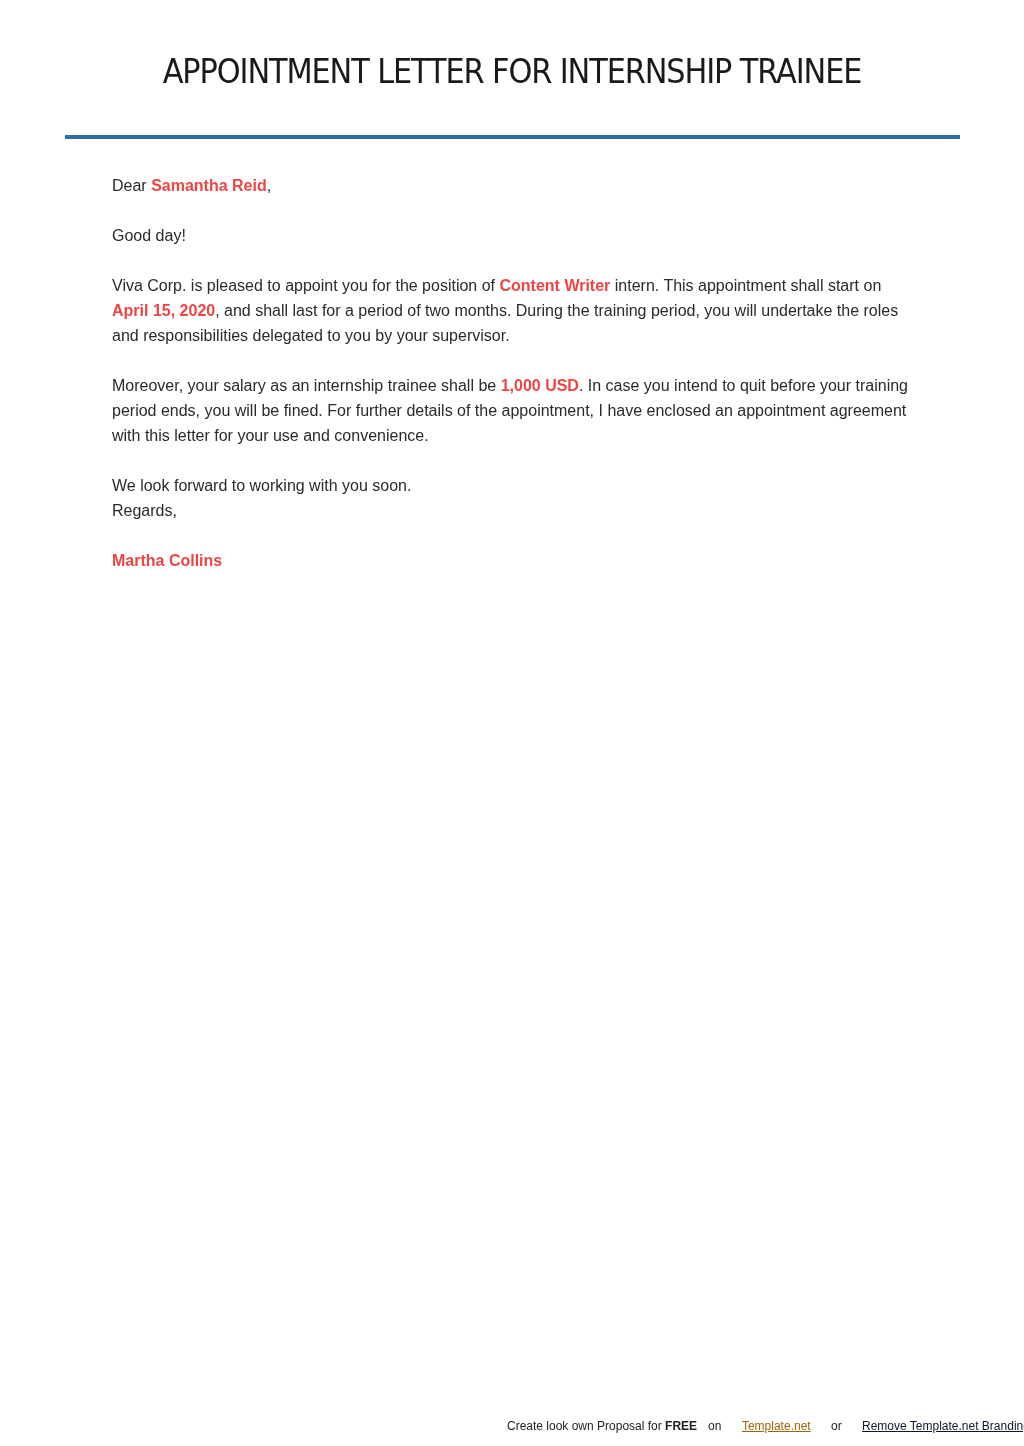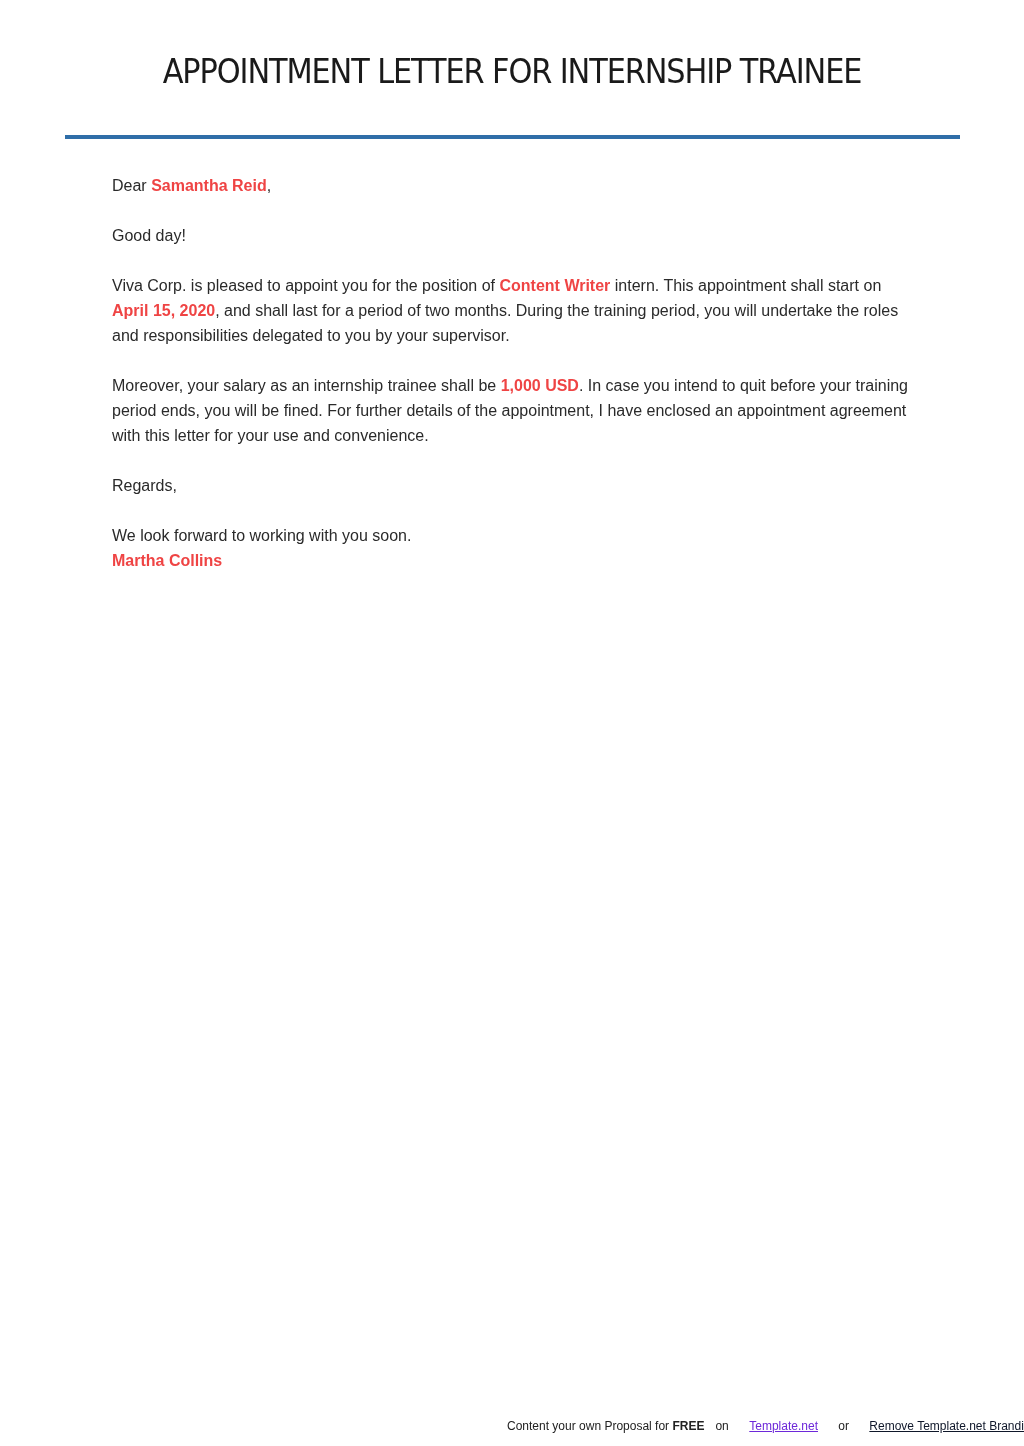--- a/index.html
+++ b/index.html
@@ -23,25 +23,25 @@
 
 <h1 class="title" style="margin:0;">APPOINTMENT LETTER FOR INTERNSHIP TRAINEE</h1>
 <div class="rule" style="background:#2f6ea8;"></div>
 
 <div class="body">
   <p><span>Dear </span><b>Samantha Reid</b><span>,</span></p>
   <p>Good day!</p>
   <p><span>Viva Corp. is pleased to appoint you for the position of </span><b>Content Writer</b><span> intern. This appointment shall start on </span><b>April 15, 2020</b><span>, and shall last for a period of two months. During the training period, you will undertake the roles and responsibilities delegated to you by your supervisor.</span></p>
   <p><span>Moreover, your salary as an internship trainee shall be </span><b>1,000 USD</b><span>. In case you intend to quit before your training period ends, you will be fined. For further details of the appointment, I have enclosed an appointment agreement with this letter for your use and convenience.</span></p>
   <div class="sig">
+    <p>We look forward to working with you soon.</p>
     <p style="margin-bottom:25px;">Regards,</p>
-    <p>We look forward to working with you soon.</p>
     <p><b>Martha Collins</b></p>
   </div>
 </div>
 
 <div class="footer">
-  <span>Content your own Proposal for </span><b>FREE</b><span style="margin-left:11px;">on</span>
+  <span>Create look own Proposal for </span><b>FREE</b><span style="margin-left:11px;">on</span>
   <span class="gap"></span>
-  <a style="color:#6d28d9;">Template.net</a>
+  <a style="color:#a16207;">Template.net</a>
   <span style="margin:0 17px;">or</span>
   <a style="color:#0f172a;">Remove Template.net Branding</a>
 </div>
 
 </body></html>

